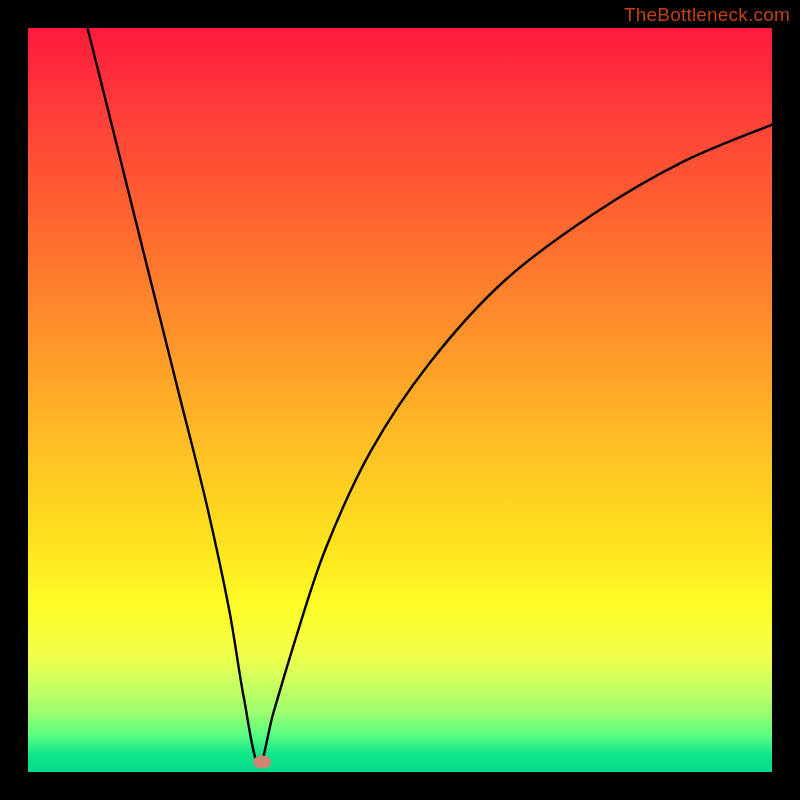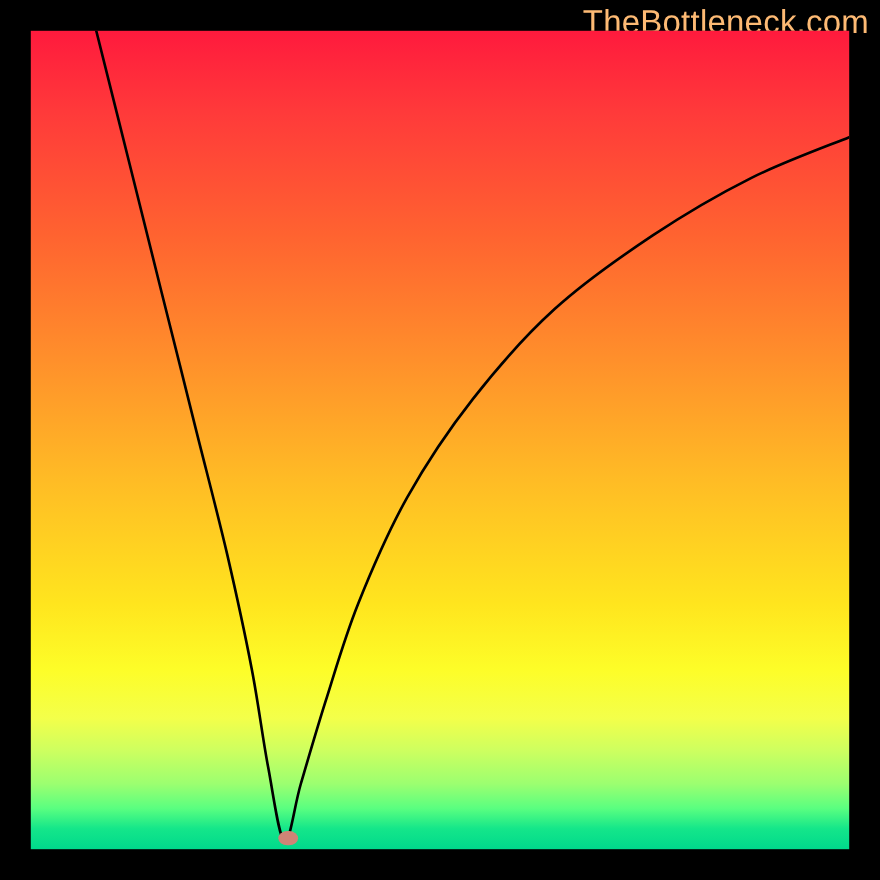--- a/index.html
+++ b/index.html
@@ -56,22 +56,22 @@
     width: 18px;
     height: 13px;
     background: #cf8476;
     border-radius: 50% / 55%;
     transform: translate(-50%, -50%);
   }
   .attribution {
     position: absolute;
     top: 4px;
     right: 10px;
-    color: #fdba74;
-    font-size: 30px;
+    color: #c2410c;
+    font-size: 19px;
     font-weight: 500;
     letter-spacing: 0.2px;
     font-family: Arial, Helvetica, sans-serif;
   }
 </style>
 </head>
 <body>
 
 <div class="attribution">TheBottleneck.com</div>
 

